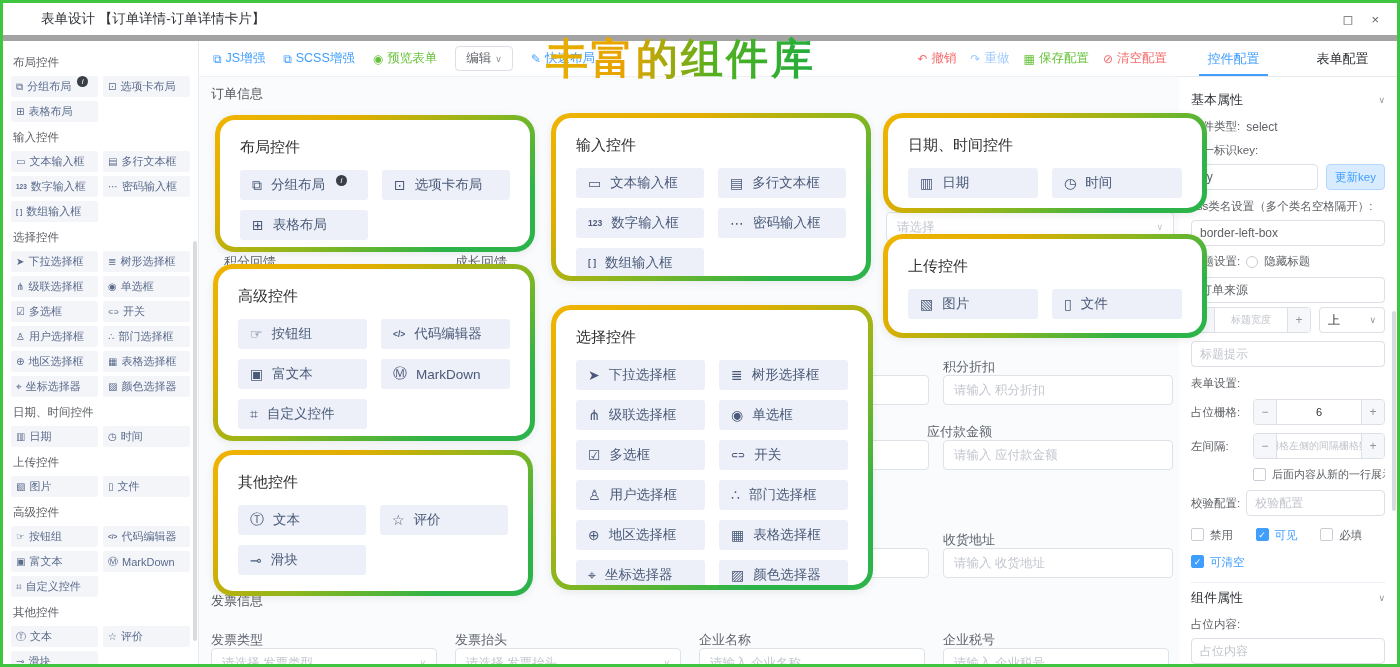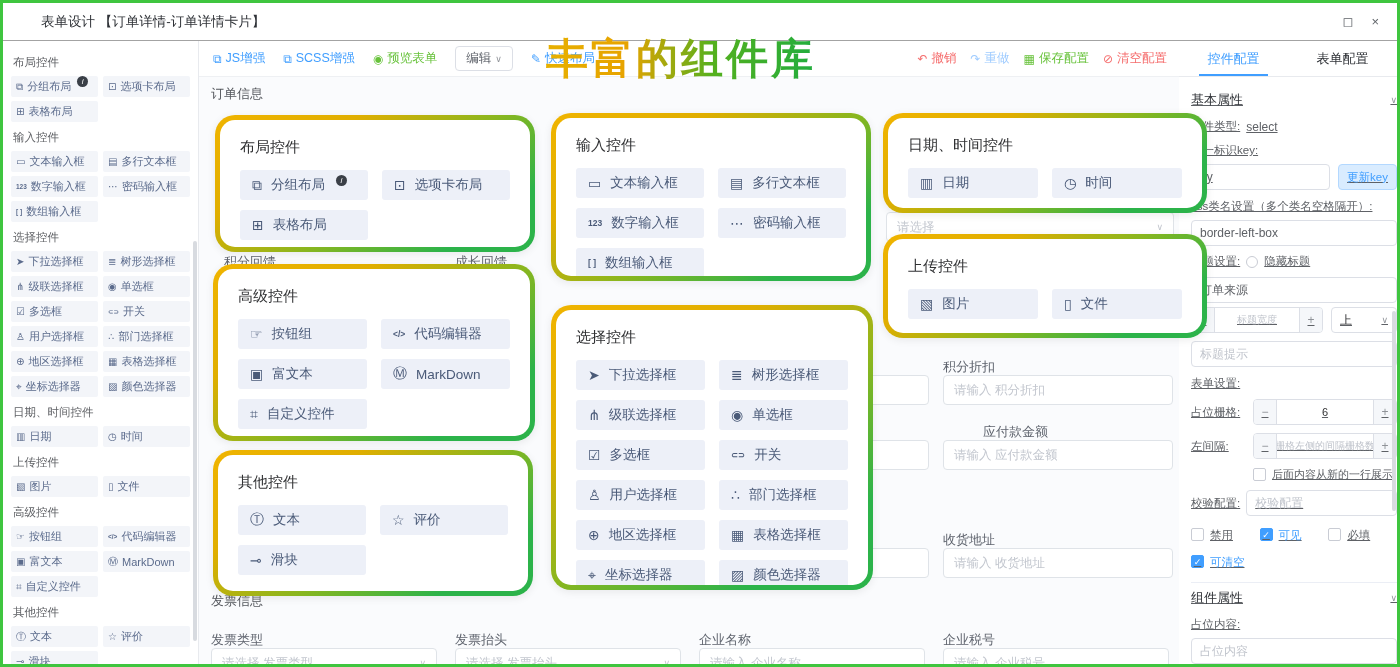--- a/index.html
+++ b/index.html
@@ -1,21 +1,21 @@
 <!DOCTYPE html>
 <html><head>
 <meta charset="utf-8">
 <style>
   * { box-sizing: border-box; margin: 0; padding: 0; }
   html,body { width:1400px; height:667px; overflow:hidden; }
   body { font-family:"Liberation Sans","DejaVu Sans",sans-serif; background:#fff; }
   .frame { position:relative; width:1400px; height:667px; border:3px solid #3fc53f; overflow:hidden; background:#fff; }
 
   
-  .titlebar { height:38px; border-bottom:1px solid #a3a3a3; display:flex; align-items:center;
+  .titlebar { height:38px; border-bottom:6px solid #a3a3a3; display:flex; align-items:center;
               padding:0 18px 0 38px; font-size:13.5px; color:#2f3237; background:#fff; }
   .win-icons { margin-left:auto; display:flex; gap:18px; color:#5f6368; font-size:13px; }
   .win-icons span { cursor:default; }
 
   
   .main { display:flex; height:626px; }
   .sidebar { width:196px; border-right:1px solid #e8eaee; padding:6px 8px; position:relative;
              background:#fff; overflow:hidden; flex:none; }
   .sb-sec { margin-top:8px; }
   .sb-title { font-size:11.5px; color:#606266; margin:5px 0 6px 2px; white-space:nowrap; }
@@ -37,21 +37,21 @@
   .c-lightblue { color:#9ecbff; }
   .c-plain { color:#5a5e66; border:1px solid #dcdfe6; border-radius:4px; padding:3px 10px; background:#fff; }
   .tb-caret { font-size:9px; color:#909399; }
 
   
   .rpanel { width:218px; flex:none; background:#fff; position:relative; overflow:hidden; }
   .rp-tabs { height:36px; display:flex; border-bottom:1px solid #e8eaee; }
   .rp-tab { flex:1; display:flex; align-items:center; justify-content:center; font-size:13px; color:#2f3237; position:relative; }
   .rp-tab.active { color:#409eff; }
   .rp-tab.active::after { content:""; position:absolute; bottom:0; left:18%; width:64%; height:2px; background:#409eff; }
-  .rp-body { padding:10px 0 0 12px; font-size:12px; color:#5e6166; overflow:hidden; height:590px;text-decoration:underline; }
+  .rp-body { padding:10px 12px 0 12px; font-size:12px; color:#5e6166; overflow:hidden; height:590px; }
   .rp-sec { display:flex; justify-content:space-between; align-items:center; font-size:13px; color:#2f3237; margin:4px 0 10px; }
   .rp-caret { color:#909399; font-size:9px; }
   .rp-line { display:flex; align-items:center; gap:6px; margin:8px 0; white-space:nowrap; overflow:hidden; }
   .rp-lab { font-size:11.5px; color:#5e6166; white-space:nowrap; }
   .rp-lab.w56 { width:56px; flex:none; }
   .rp-val { color:#5e6166; }
   .rp-lab-row { margin:9px 0 6px; white-space:nowrap; overflow:hidden; font-size:11.5px; }
   .rp-in { width:100%; height:26px; border:1px solid #dcdfe6; border-radius:4px; padding:0 8px; font-size:12px;
            color:#5e6166; background:#fff; outline:none; }
   .rp-in::placeholder { color:#c0c4cc; }
@@ -454,21 +454,21 @@
 
   <div id="canvas-layer">
       <div class="cv-sec" style="left: 208px; top: 82px;">订单信息</div>
       <div class="cv-sec" style="left: 208px; top: 589px;">发票信息</div>
       <div class="cv-label" style="left: 221px; top: 250px; text-align: right;">积分回馈</div>
       <div class="cv-label" style="left: 452px; top: 250px;">成长回馈</div>
       <div class="cv-label" style="left: 940px; top: 355px;">积分折扣</div>
       <div class="cv-input" style="left: 940px; top: 372px; width: 230px; align-items: center;">
         <span class="ph">请输入 积分折扣</span>
       </div>
-      <div class="cv-label" style="left: 980px; top: 420px;">应付款金额</div>
+      <div class="cv-label" style="left: 924px; top: 420px;">应付款金额</div>
       <div class="cv-input" style="left: 940px; top: 437px; width: 230px;">
         <span class="ph">请输入 应付款金额</span>
       </div>
       <div class="cv-label" style="left: 940px; top: 528px;">收货地址</div>
       <div class="cv-input" style="left: 940px; top: 545px; width: 230px;">
         <span class="ph">请输入 收货地址</span>
       </div>
       <div class="cv-label" style="left: 208px; top: 628px;">发票类型</div>
       <div class="cv-input" style="left: 208px; top: 645px; width: 226px;">
         <span class="ph">请选择 发票类型</span>

